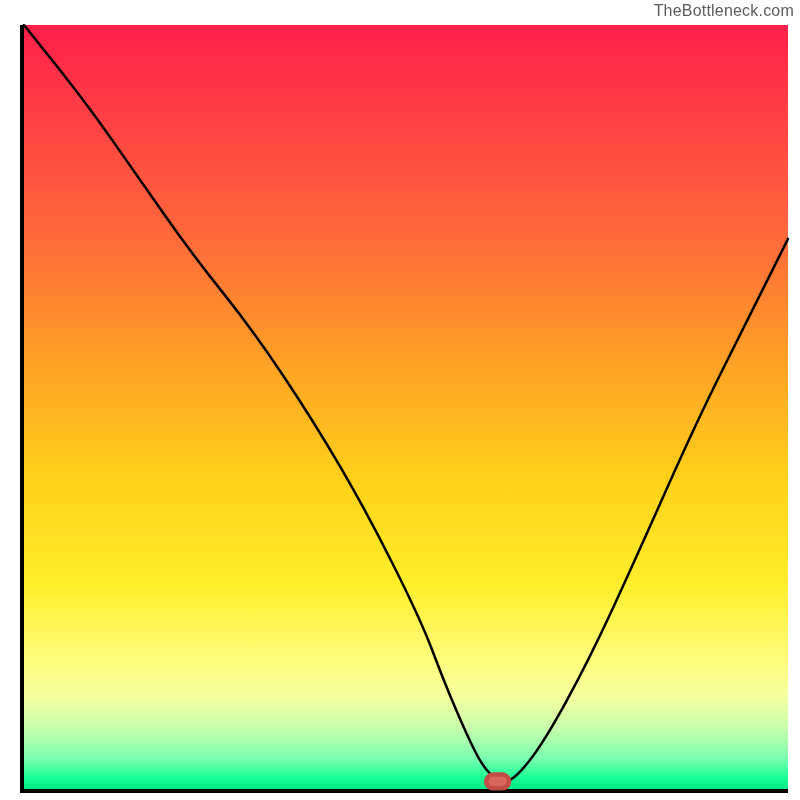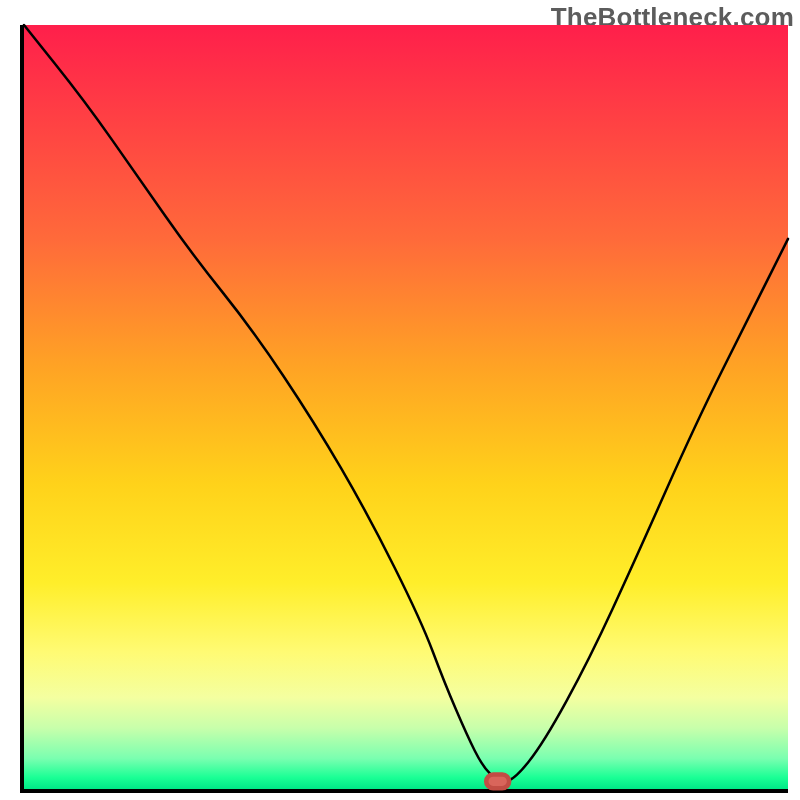--- a/index.html
+++ b/index.html
@@ -13,22 +13,22 @@
   }
   .figure {
     position: relative;
     width: 800px;
     height: 800px;
   }
   .watermark {
     position: absolute;
     top: 2px;
     right: 6px;
-    font-size: 26px;
-    font-weight: 700;
+    font-size: 16px;
+    font-weight: 400;
     color: #5c5c5c;
     letter-spacing: 0.2px;
     user-select: none;
   }
   .plot-axes {
     position: absolute;
     left: 20px;
     top: 25px;
     width: 768px;
     height: 768px;

